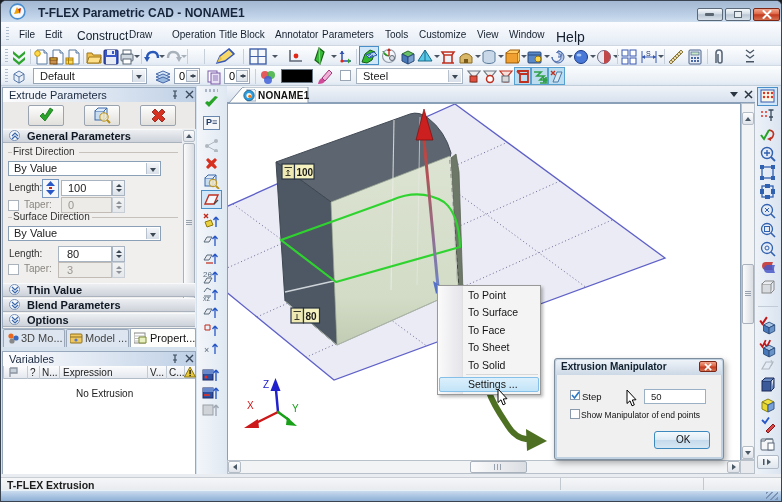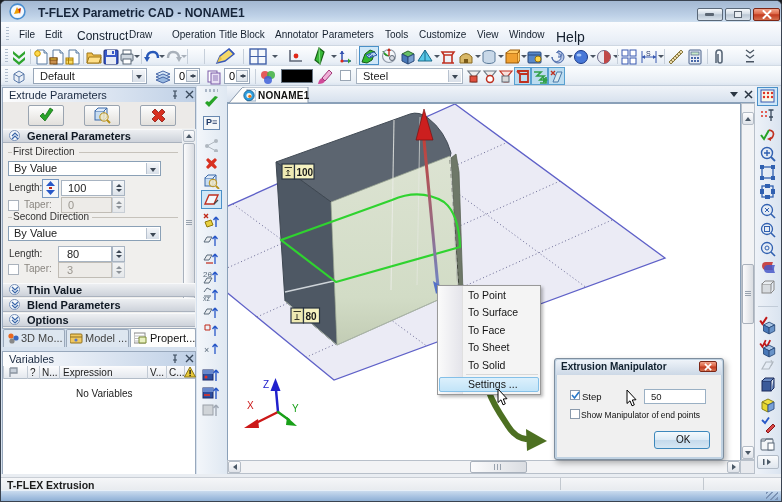--- a/index.html
+++ b/index.html
@@ -385,21 +385,21 @@
 <div class="field" style="left:61px;top:180px;width:51px;height:16px">
     <span style="position:absolute;left:6px;top:1px">100</span>
   </div>
 <div class="abs ud" style="left:112px;top:180px;width:13px;height:16px;right:auto"></div>
 <div class="cb" style="left:8px;top:200px;border-color:#aab2bc"></div>
 <div class="glabel" style="left:24px;top:199px;color:#8a8680">Taper:</div>
 <div class="fdis" style="left:61px;top:197px;width:51px;height:16px">
     <span style="position:absolute;left:6px;top:1px">0</span>
   </div>
 <div class="abs ud" style="left:112px;top:197px;width:13px;height:16px;right:auto;opacity:.55"></div>
-<div class="glabel" style="left:13px;top:211px">Second Direction</div>
+<div class="glabel" style="left:13px;top:211px">Surface Direction</div>
 <div class="rule" style="left:8px;top:217px;width:4px"></div>
 <div class="rule" style="left:92px;top:217px;width:86px"></div>
 <div class="combo" style="left:8px;top:226px;width:153px;height:15px;border-color:#8aa0b6">
     <span style="position:absolute;left:5px;top:0px">By Value</span>
     <div class="car"></div>
   </div>
 <div class="glabel" style="left:9px;top:248px">Length:</div>
 <div class="field" style="left:58px;top:246px;width:54px;height:16px">
     <span style="position:absolute;left:8px;top:1px">80</span>
   </div>
@@ -472,21 +472,21 @@
 <div class="glabel" style="left:150px;top:367px;font-size:10px;color:#222">V...</div>
 <div class="glabel" style="left:169px;top:367px;font-size:10px;color:#222">C...</div>
 <svg class="ico" style="left:8px;top:367px" width="11" height="11" viewBox="0 0 11 11">
     <path d="M2,1 L2,10 M2,1 L9,1 L9,6 L2,6" stroke="#8a94a0" stroke-width="1.3" fill="#c8d0da"></path>
   </svg>
 <svg class="ico" style="left:184px;top:366px" width="12" height="12" viewBox="0 0 12 12">
     <path d="M6,1 L11.5,11 L0.5,11 Z" fill="#e8c838" stroke="#8a7410"></path>
     <rect x="5.4" y="4" width="1.4" height="4" fill="#222"></rect>
     <rect x="5.4" y="8.8" width="1.4" height="1.4" fill="#222"></rect>
   </svg>
-<div class="glabel" style="left:76px;top:388px;color:#222">No Variables</div>
+<div class="glabel" style="left:76px;top:388px;color:#222">No Extrusion</div>
 <div id="midbar"></div>
 <div class="abs" style="left:205px;top:89px;width:13px;height:3px;background:repeating-linear-gradient(90deg,#aab6c6 0 2px,transparent 2px 4px)"></div>
 <svg class="ico" style="left:204px;top:96px" width="15" height="13" viewBox="0 0 15 13">
     <path d="M1,7 L5,11 L14,1 L11,0 L5,6 L3,5 Z" fill="#28a428"></path>
   </svg>
 <div class="abs" style="left:203px;top:116px;width:17px;height:14px;background:#f4f6f8;border:1px solid #6888b0"></div>
 <div class="glabel" style="left:206px;top:117px;font-size:9px;font-weight:bold;color:#203a68">P≡</div>
 <svg class="ico" style="left:204px;top:139px" width="15" height="13" viewBox="0 0 15 13">
     <circle cx="3" cy="7" r="2" fill="#b0b8c0"></circle>
     <circle cx="12" cy="2" r="2" fill="#b0b8c0"></circle>

